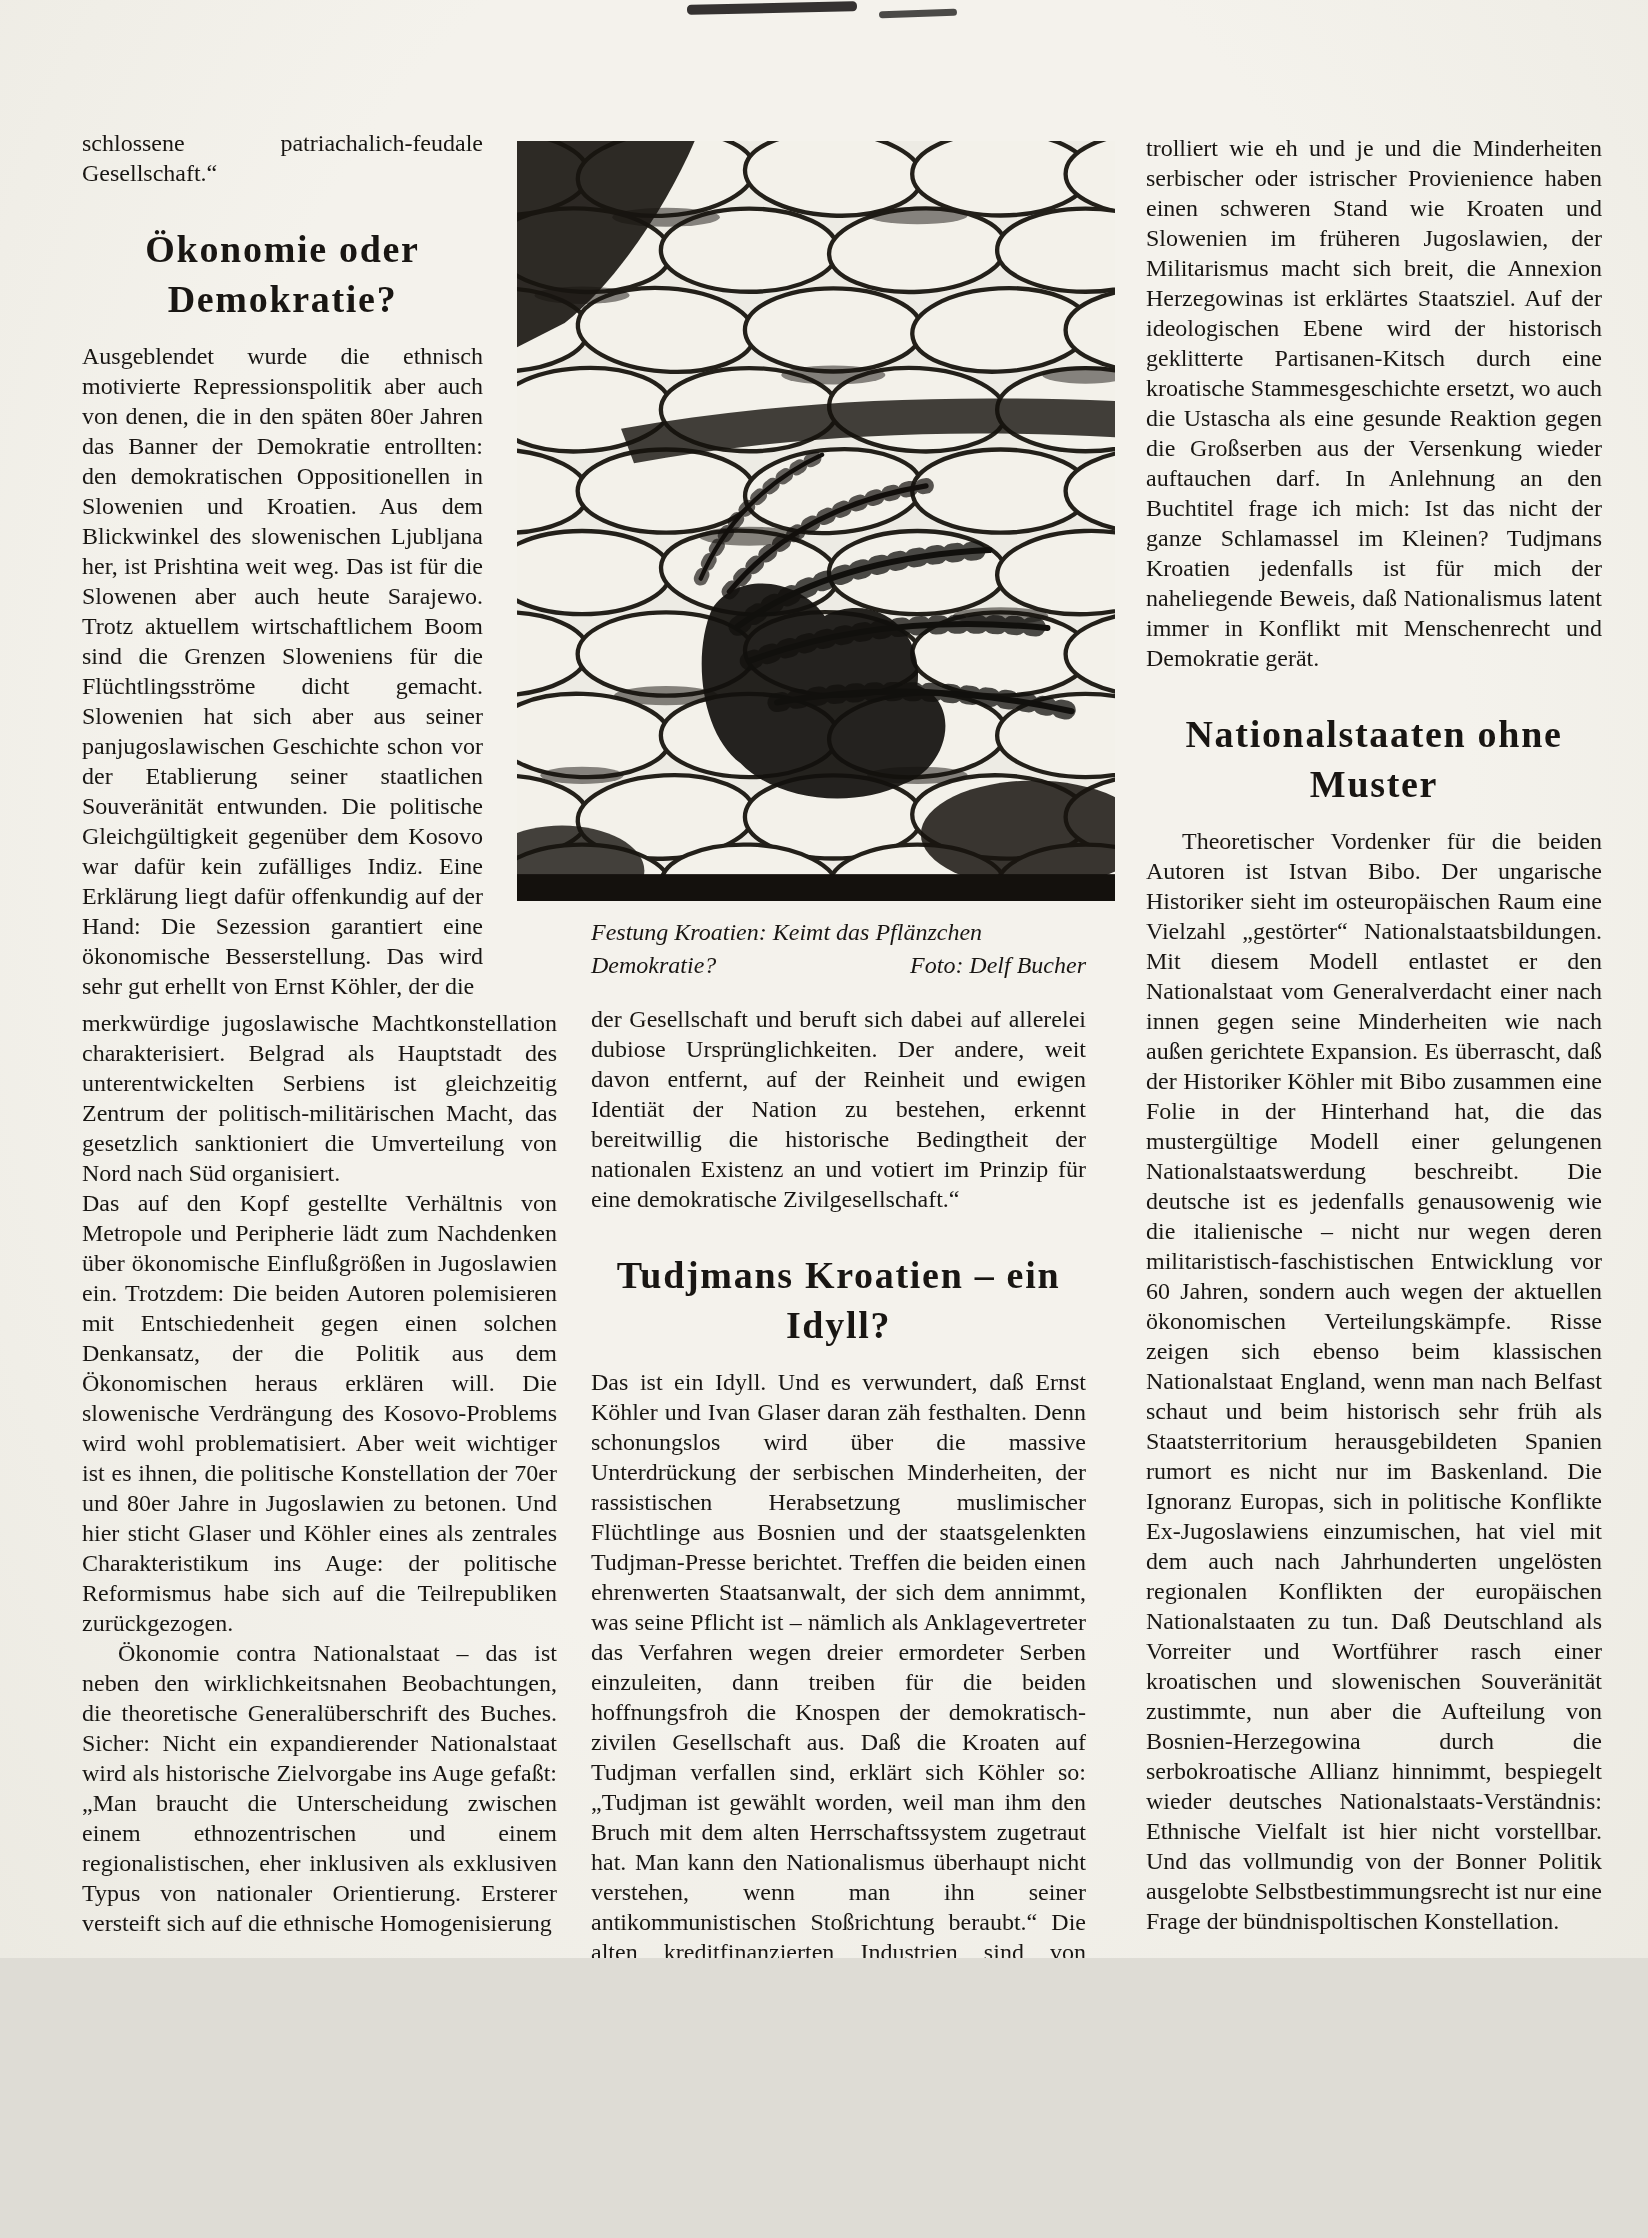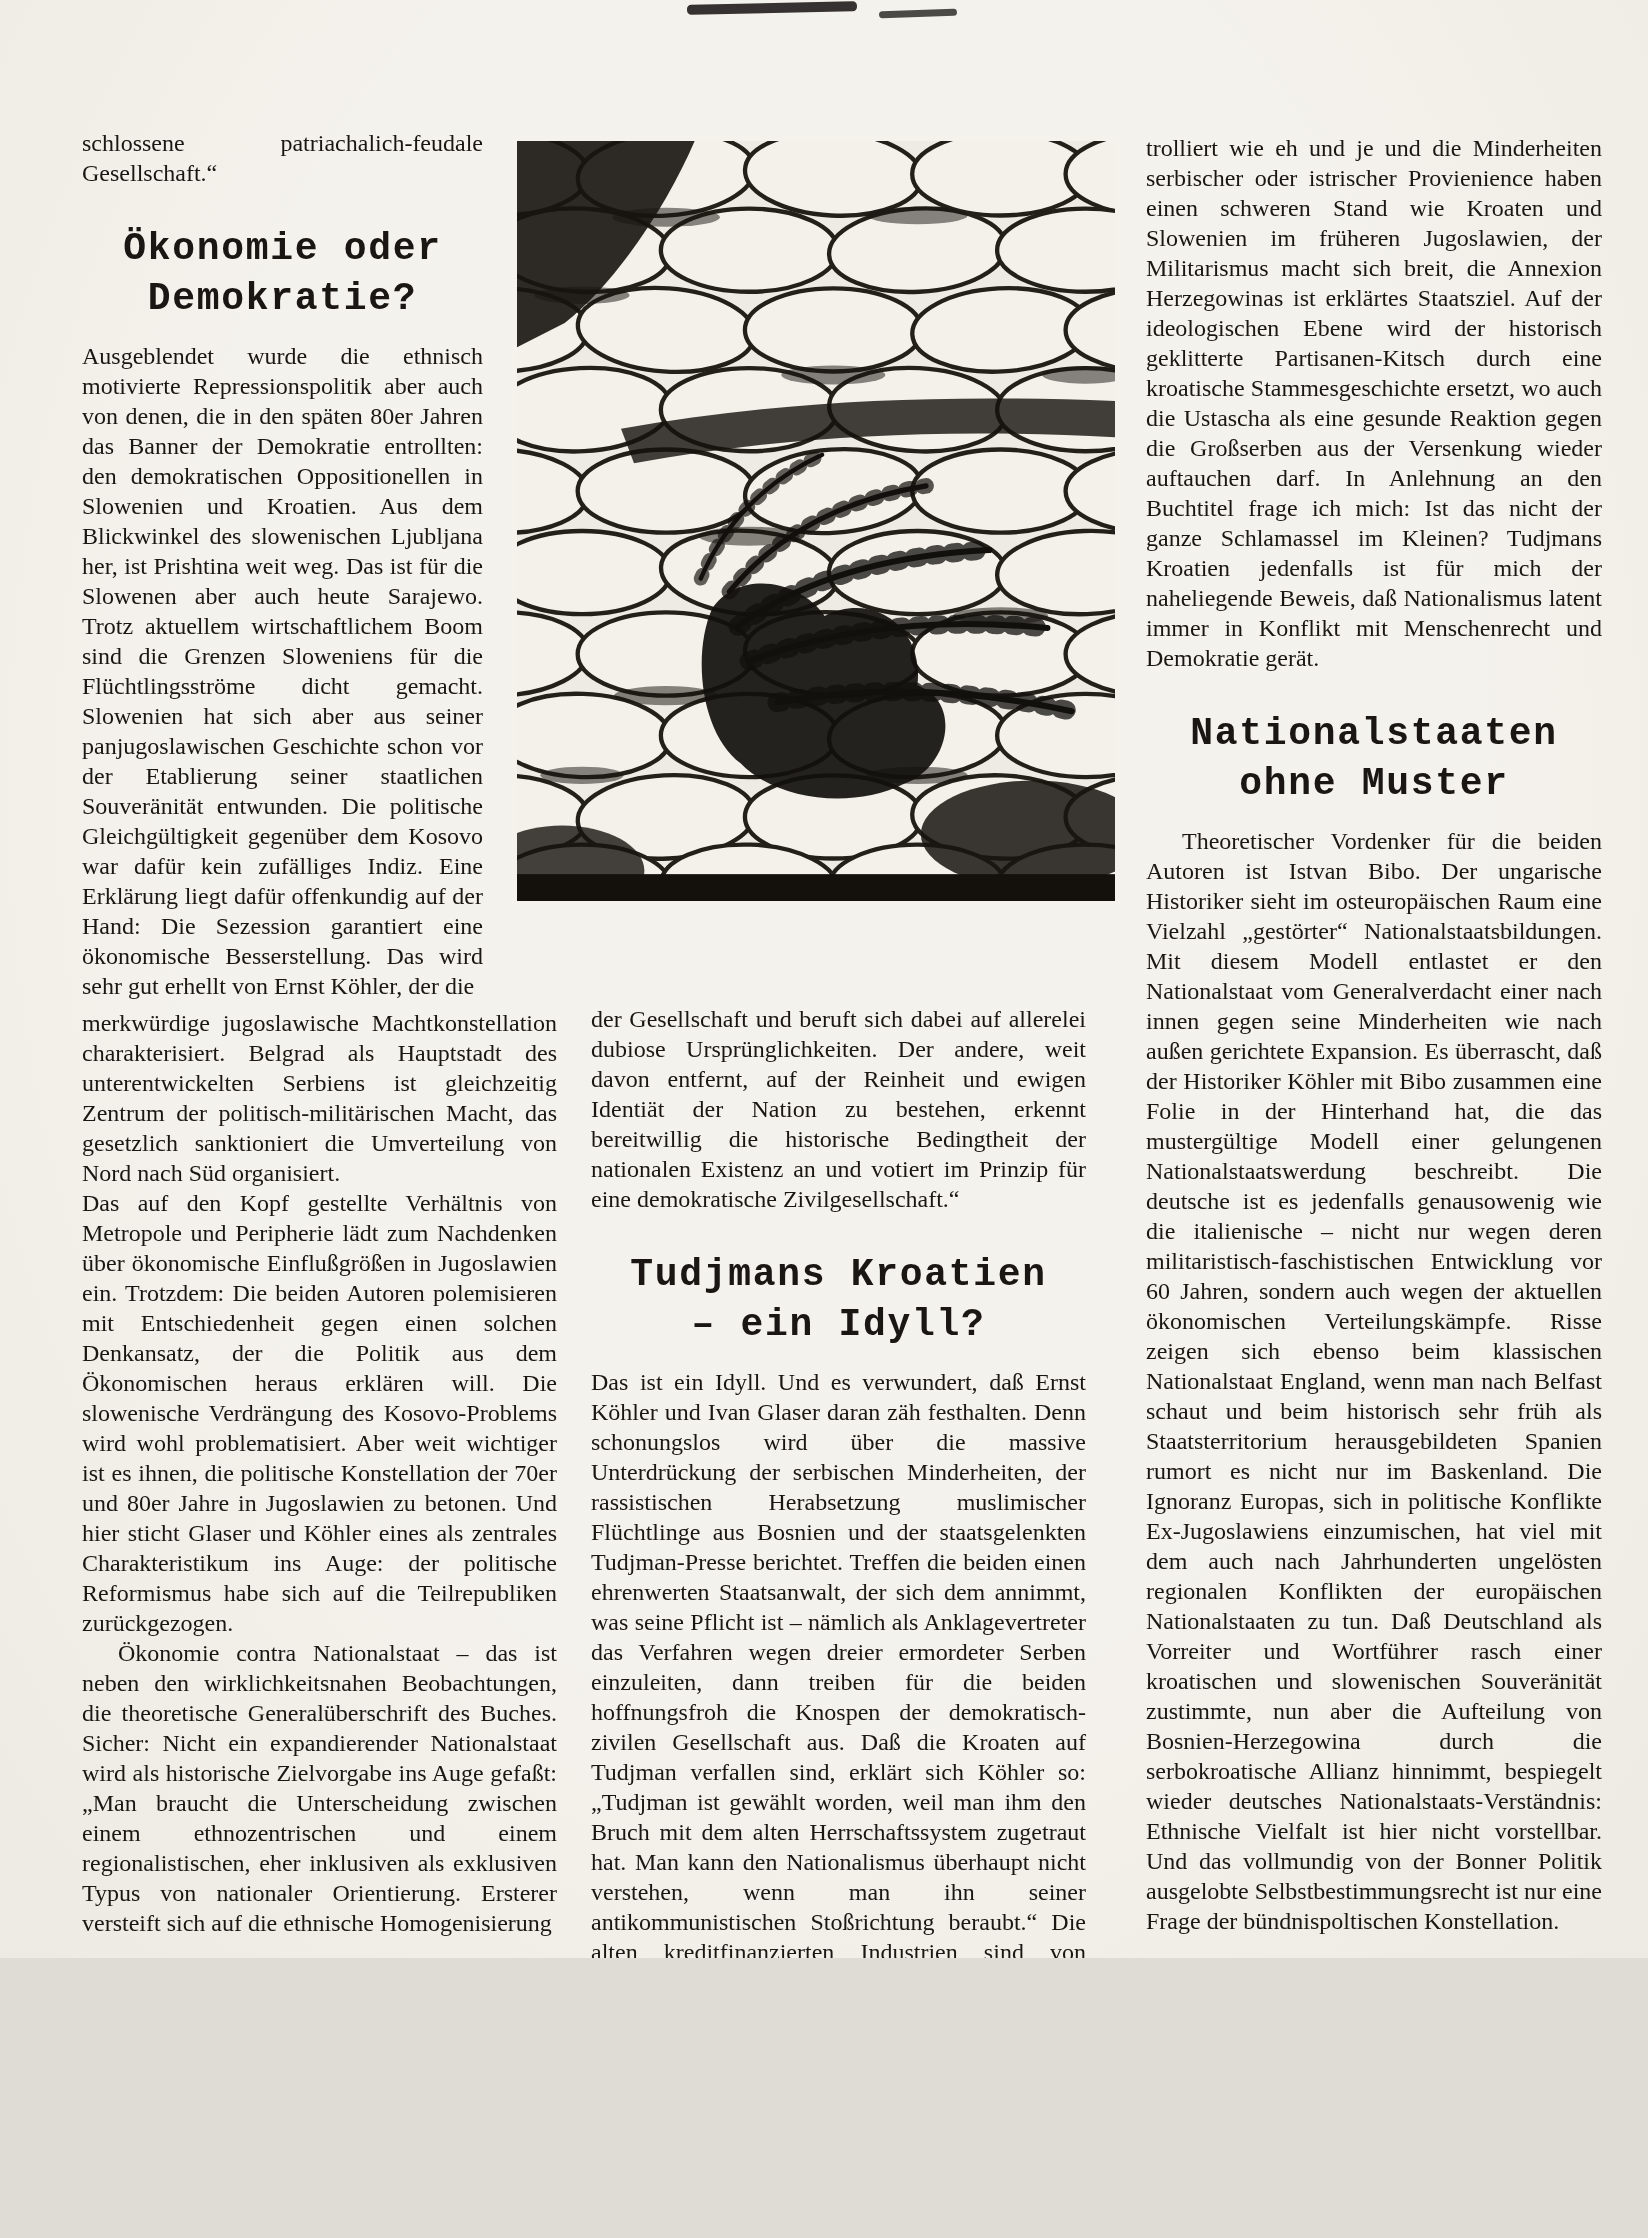--- a/index.html
+++ b/index.html
@@ -11,21 +11,20 @@
     font-family:"Liberation Serif", serif;
     color:#191613;
     overflow:hidden;
   }
   .tb{position:absolute;text-align:justify;font-size:24px;line-height:30px;}
   .tb p{margin:0;}
   .head{
     font-weight:700;text-align:center;
     font-size:38px;line-height:50px;letter-spacing:1.7px;
     margin:36px 0 17.3px;
-    font-family:Liberation Mono, monospace;
   }
   .hn{max-width:451px;margin-left:auto;margin-right:auto;}
   .indent{text-indent:36px;}
   .bib{font-weight:700;margin-top:1.7px;}
   .caption{
     position:absolute;left:591px;top:916px;width:495px;
     font-style:italic;font-size:24px;line-height:33px;text-align:left;
   }
   .caption .credit{position:absolute;right:0;bottom:0;font-style:italic;}
   .photo{
@@ -140,20 +139,24 @@
         <path d="M212 505 C240 440 288 392 352 362" stroke-width="5"></path>
         <path d="M212 505 C240 440 288 392 352 362" stroke-width="16" stroke-dasharray="5 14" opacity="0.65"></path>
       </g>
 
       <ellipse cx="596" cy="800" rx="130" ry="62" fill="#17140f" opacity="0.85"></ellipse>
       <ellipse cx="52" cy="842" rx="95" ry="52" fill="#17140f" opacity="0.8"></ellipse>
       <rect x="0" y="846" width="690" height="31" fill="#14110d"></rect>
     </svg>
   </figure>
 
+  <div class="caption">
+    <span>Festung Kroatien: Keimt das Pflänzchen Demokratie?</span>
+    <span class="credit">Foto: Delf Bucher</span>
+  </div>
 
   <section class="tb" style="left:82px;top:1008px;width:475px;">
     <p>merkwürdige jugoslawische Machtkonstellation charakterisiert. Belgrad als Hauptstadt des unterentwickelten Serbiens ist gleichzeitig Zentrum der politisch-militärischen Macht, das gesetzlich sanktioniert die Umverteilung von Nord nach Süd organisiert.</p>
     <p>Das auf den Kopf gestellte Verhältnis von Metropole und Peripherie lädt zum Nachdenken über ökonomische Einflußgrößen in Jugoslawien ein. Trotzdem: Die beiden Autoren polemisieren mit Entschiedenheit gegen einen solchen Denkansatz, der die Politik aus dem Ökonomischen heraus erklären will. Die slowenische Verdrängung des Kosovo-Problems wird wohl problematisiert. Aber weit wichtiger ist es ihnen, die politische Konstellation der 70er und 80er Jahre in Jugoslawien zu betonen. Und hier sticht Glaser und Köhler eines als zentrales Charakteristikum ins Auge: der politische Reformismus habe sich auf die Teilrepubliken zurückgezogen.</p>
     <p class="indent">Ökonomie contra Nationalstaat – das ist neben den wirklichkeitsnahen Beobachtungen, die theoretische Generalüberschrift des Buches. Sicher: Nicht ein expandierender Nationalstaat wird als historische Zielvorgabe ins Auge gefaßt: „Man braucht die Unterscheidung zwischen einem ethnozentrischen und einem regionalistischen, eher inklusiven als exklusiven Typus von nationaler Orientierung. Ersterer versteift sich auf die ethnische Homogenisierung</p>
   </section>
 
   <section class="tb" style="left:591px;top:1004px;width:495px;">
     <p>der Gesellschaft und beruft sich dabei auf allerelei dubiose Ursprünglichkeiten. Der andere, weit davon entfernt, auf der Reinheit und ewigen Identiät der Nation zu bestehen, erkennt bereitwillig die historische Bedingtheit der nationalen Existenz an und votiert im Prinzip für eine demokratische Zivilgesellschaft.“</p>
     <h2 class="head hn">Tudjmans Kroatien – ein Idyll?</h2>

